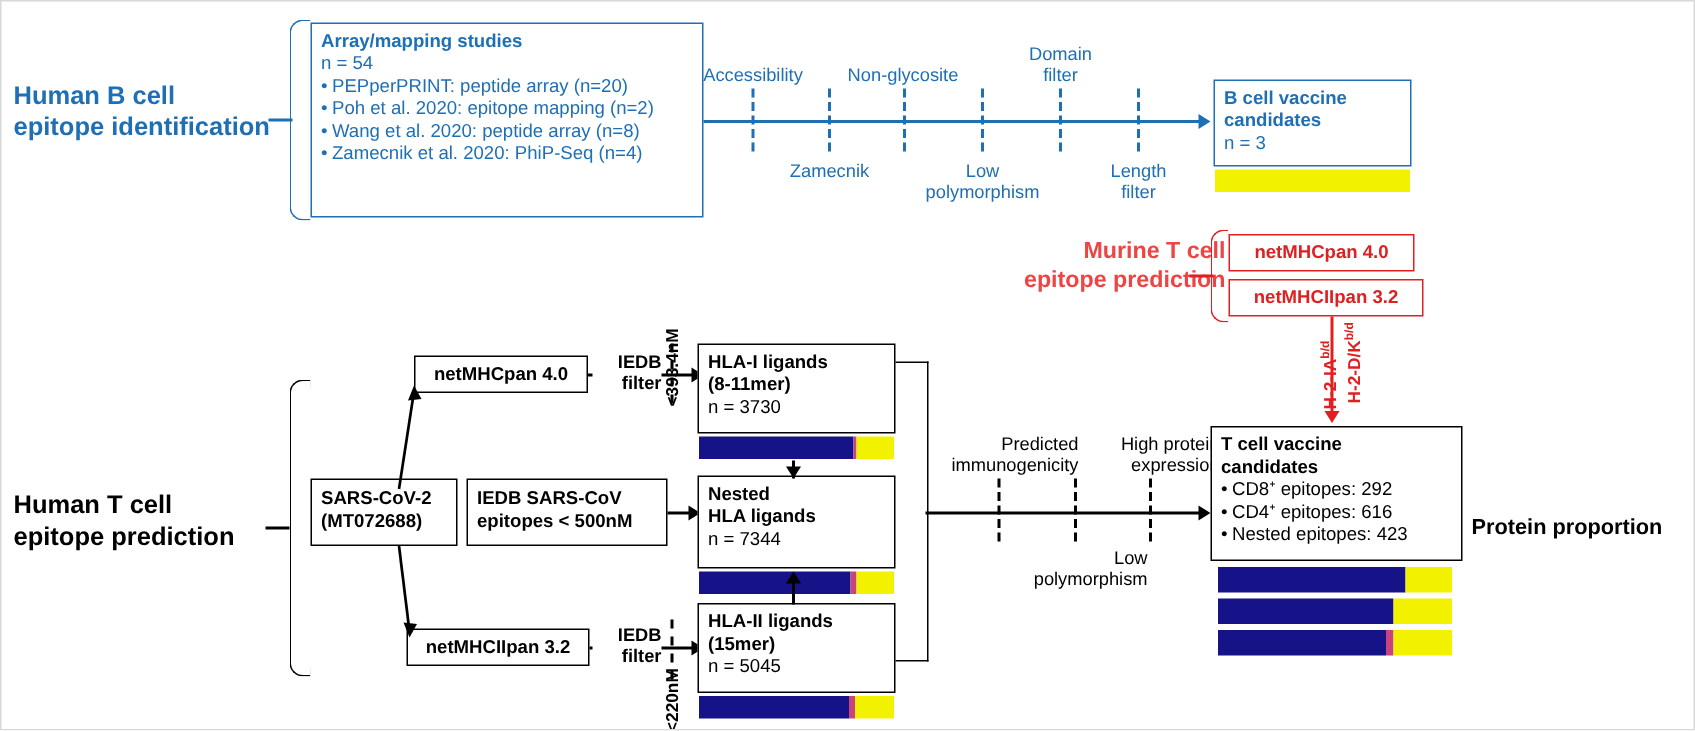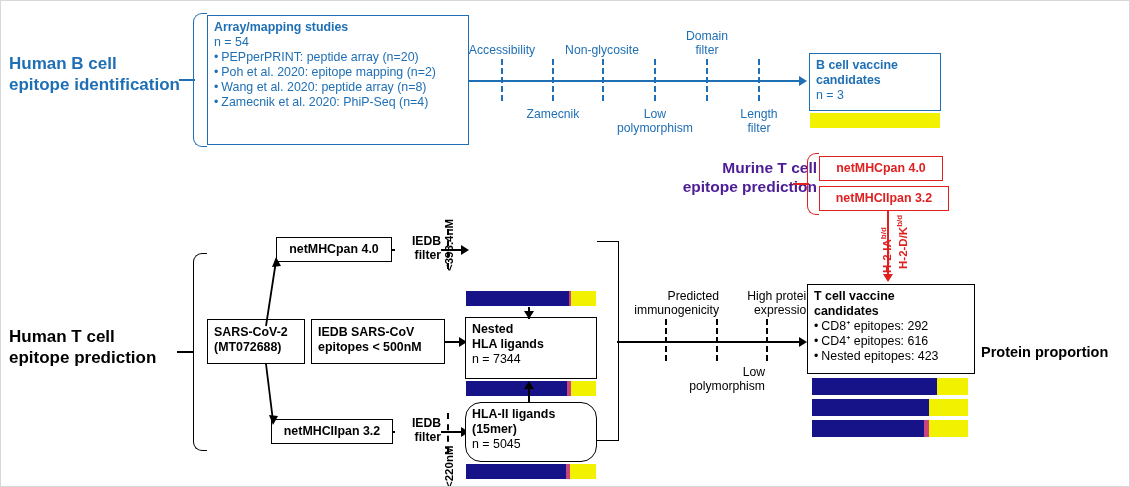--- a/index.html
+++ b/index.html
@@ -6,21 +6,21 @@
   body{font-family:"Liberation Sans",sans-serif;}
   #canvas{position:relative;width:1130px;height:487px;background:#ffffff;
           border:1px solid #d8d8d8;box-sizing:border-box;overflow:hidden;}
   .abs{position:absolute;box-sizing:border-box;}
 
   
   .bcell-head{left:8px;top:52px;width:185px;color:#1F6FB5;font-size:17px;
               font-weight:bold;line-height:21px;text-align:left;}
   .tcell-head{left:8px;top:325px;width:190px;color:#000;font-size:17px;
               font-weight:bold;line-height:21px;}
-  .murine-head{left:646px;top:157px;width:170px;color:#4c1d95;font-size:15.5px;
+  .murine-head{left:646px;top:157px;width:170px;color:#ef4444;font-size:15.5px;
                font-weight:bold;line-height:19px;text-align:right;}
 
   
   .box{border:1.6px solid #000;background:#fff;}
   .box.blue{border-color:#1F6FB5;}
   .box.red{border-color:#E02020;}
   .box-t{font-size:12.4px;line-height:15px;color:#000;padding:4px 6px;}
   .box-t.blue{color:#1F6FB5;}
   .box-t.red{color:#E02020;font-weight:bold;}
   .ttl{font-weight:bold;}
@@ -205,40 +205,47 @@
 
   <div class="abs hline" style="left:444px;top:340px;width:20px;"></div>
   <div class="abs arrow-r" style="left:458px;top:336px;"></div>
 
   <div class="abs dash blk" style="left:446px;top:228px;height:40px;"></div>
   <div class="abs rot" style="left:442px;top:270px;">&lt;393.4nM</div>
 
   <div class="abs dash blk" style="left:446px;top:412px;height:40px;"></div>
   <div class="abs rot" style="left:442px;top:487px;">&lt;220nM</div>
 
+  <div class="abs box" style="left:464px;top:228px;width:132px;height:60px;">
+    <div class="box-t" style="padding-top:4px;">
+      <div class="ttl">HLA-I ligands</div>
+      <div class="ttl">(8-11mer)</div>
+      <div>n = 3730</div>
+    </div>
+  </div>
   <div class="abs pbar" style="left:464px;top:289px;width:132px;">
     <div class="seg navy" style="width:79%;"></div>
     <div class="seg pink" style="width:2%;"></div>
     <div class="seg yel" style="width:19%;"></div>
   </div>
 
   <div class="abs box" style="left:464px;top:316px;width:132px;height:62px;">
     <div class="box-t" style="padding-top:4px;">
       <div class="ttl">Nested</div>
       <div class="ttl">HLA ligands</div>
       <div>n = 7344</div>
     </div>
   </div>
   <div class="abs pbar" style="left:464px;top:379px;width:132px;">
     <div class="seg navy" style="width:78%;"></div>
     <div class="seg pink" style="width:3%;"></div>
     <div class="seg yel" style="width:19%;"></div>
   </div>
 
-  <div class="abs box" style="left:464px;top:401px;width:132px;height:60px;border-radius:16px;">
+  <div class="abs box" style="left:464px;top:401px;width:132px;height:60px;">
     <div class="box-t" style="padding-top:4px;">
       <div class="ttl">HLA-II ligands</div>
       <div class="ttl">(15mer)</div>
       <div>n = 5045</div>
     </div>
   </div>
   <div class="abs pbar" style="left:464px;top:462px;width:132px;">
     <div class="seg navy" style="width:77%;"></div>
     <div class="seg pink" style="width:3%;"></div>
     <div class="seg yel" style="width:20%;"></div>

